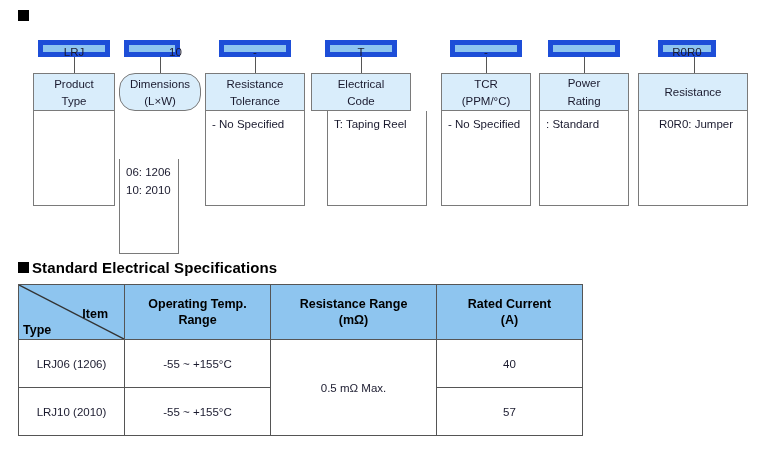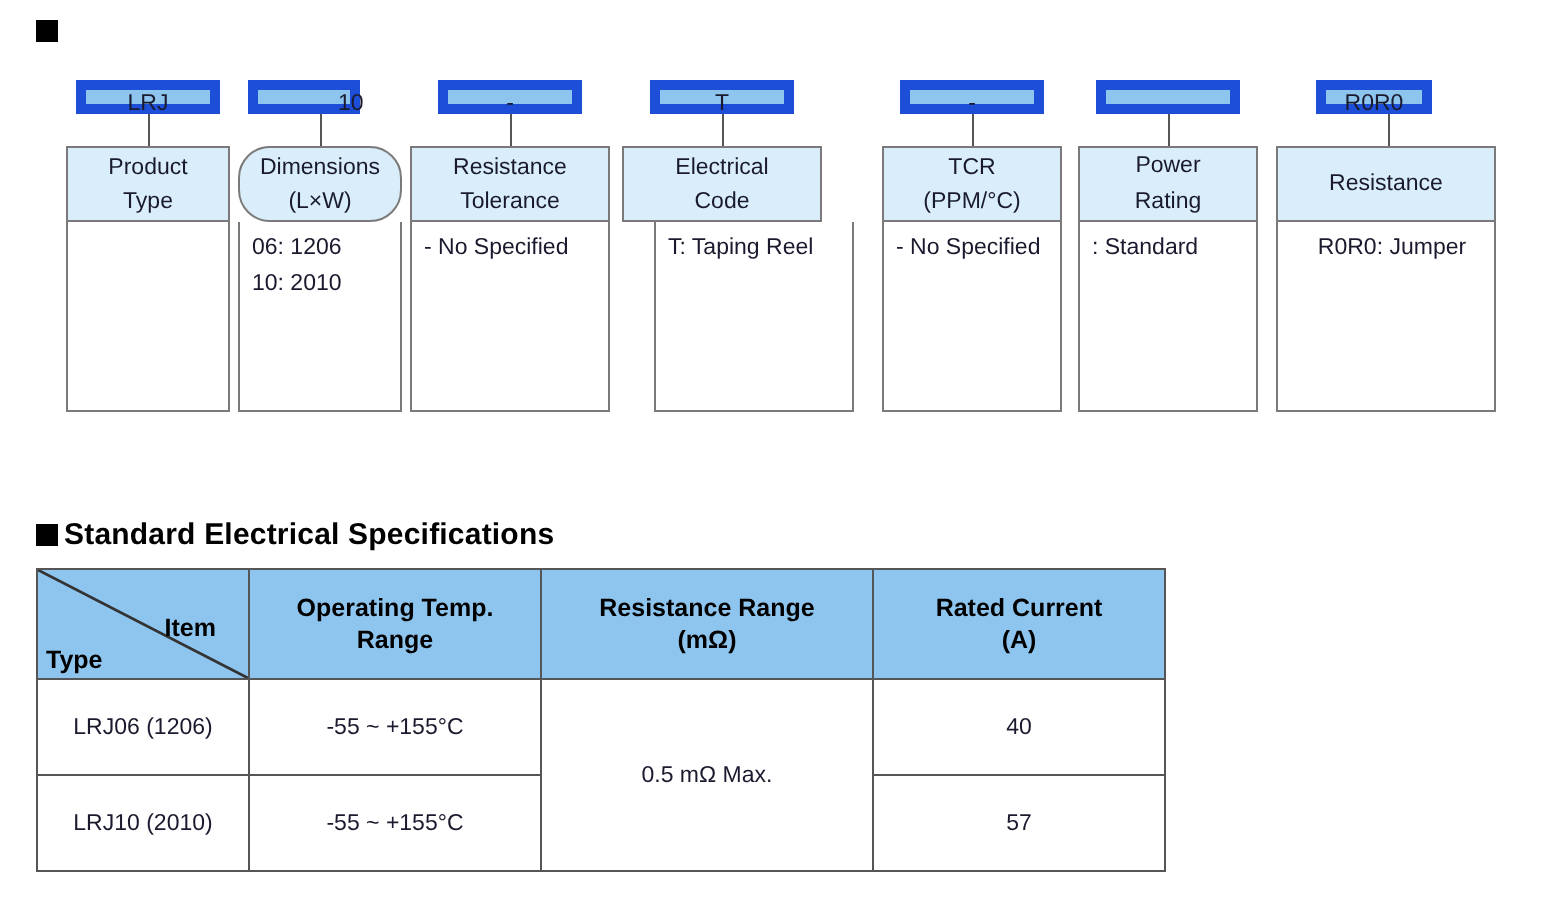--- a/index.html
+++ b/index.html
@@ -174,21 +174,21 @@
     <div class="desc-box" style="left:0;width:82px;"></div>
   </div>
 
   <div class="pn-col" style="left:119px;width:82px;">
     <div class="code-box" style="left:5px;width:56px;padding-left:40px;">10</div>
     <div class="connector" style="left:41px;"></div>
     <div class="label-box" style="left:0;width:82px;border-radius:16px;">
       <span>Dimensions</span>
       <span>(L×W)</span>
     </div>
-    <div class="desc-box" style="left:0;width:82px;">
+    <div class="desc-box" style="left:0;width:60px;margin-top:48px;">
       <div class="desc-line">06: 1206</div>
       <div class="desc-line">10: 2010</div>
     </div>
   </div>
 
   <div class="pn-col" style="left:205px;width:100px;">
     <div class="code-box" style="left:14px;width:72px;">-</div>
     <div class="connector" style="left:50px;"></div>
     <div class="label-box" style="left:0;width:100px;">
       <span>Resistance</span>

